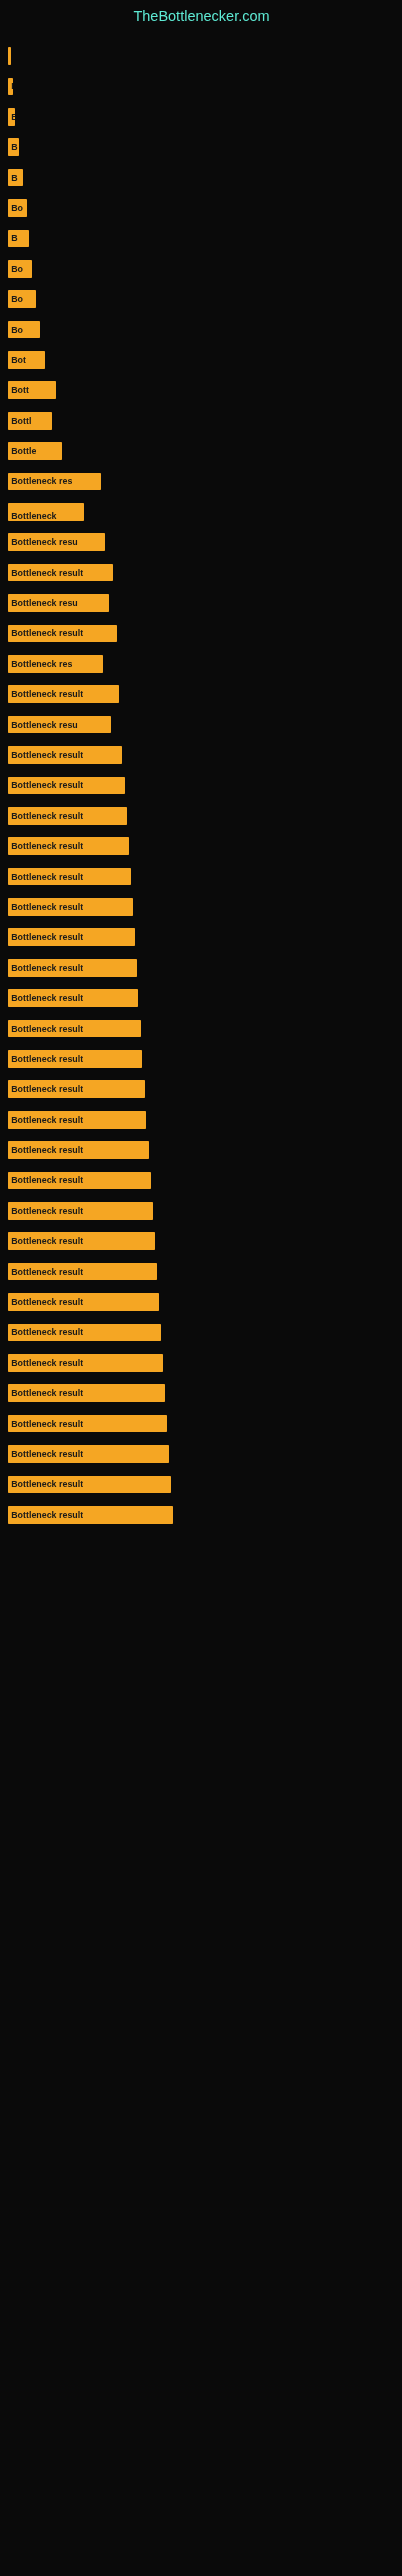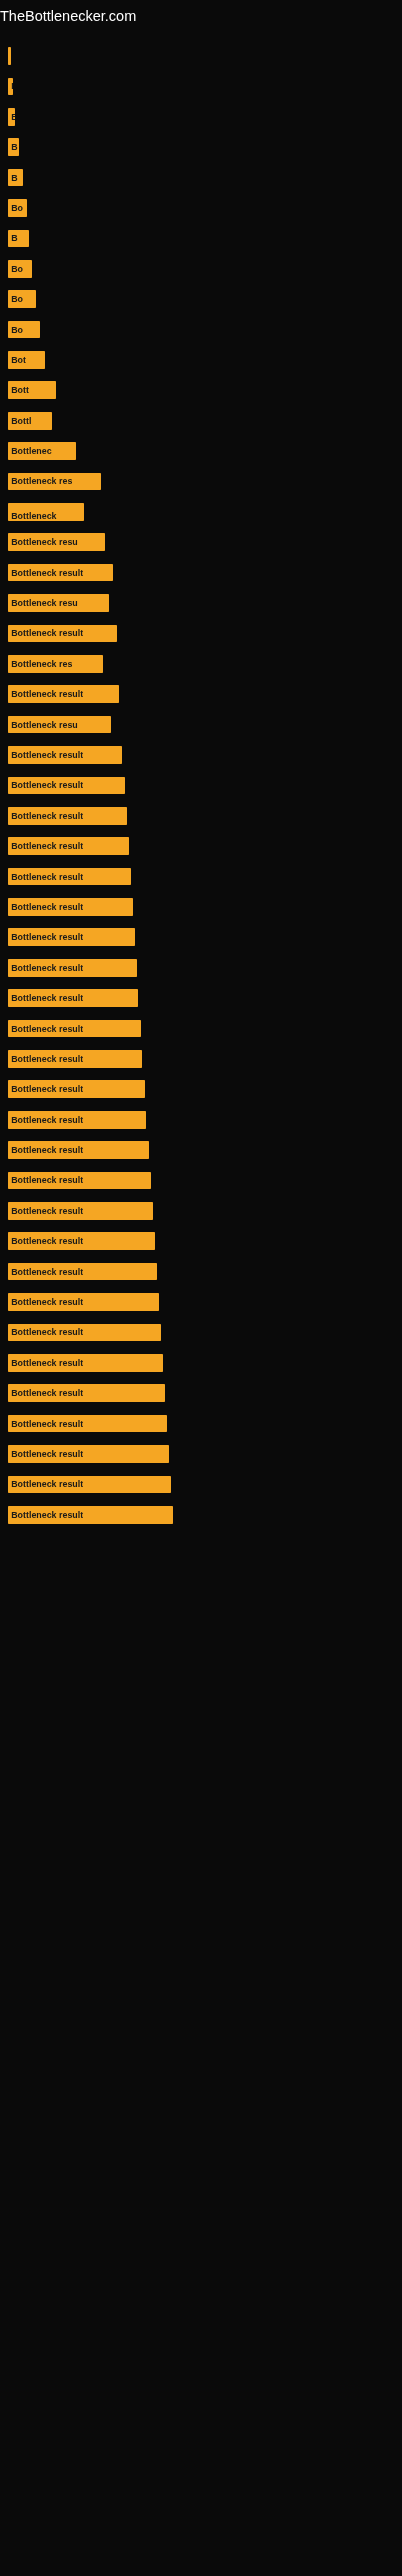--- a/index.html
+++ b/index.html
@@ -11,22 +11,23 @@
     body {
       background-color: #0a0a0a;
       width: 403px;
       min-height: 2576px;
       font-family: Arial, sans-serif;
       position: relative;
       overflow-x: hidden;
     }
 
     .site-title {
-      color: #ffffff;
+      color: #5eead4;
       font-size: 14.5px;
+      text-align: center;
       padding: 8px 0 4px 0;
       font-weight: normal;
     }
 
     .bars-container {
       padding: 16px 8px 8px 8px;
       display: flex;
       flex-direction: column;
       gap: 0px;
     }
@@ -121,22 +122,22 @@
       <div class="bar" style="width: 48px;">
         <span class="bar-label">Bott</span>
       </div>
     </div>
     <div class="bar-row">
       <div class="bar" style="width: 44px;">
         <span class="bar-label">Bottl</span>
       </div>
     </div>
     <div class="bar-row">
-      <div class="bar" style="width: 68px;">
-        <span class="bar-label">Bottlenec</span>
+      <div class="bar" style="width: 54px;">
+        <span class="bar-label">Bottle</span>
       </div>
     </div>
     <div class="bar-row">
       <div class="bar" style="width: 93px;">
         <span class="bar-label">Bottleneck res</span>
       </div>
     </div>
     <div class="bar-row">
       <div class="bar" style="width: 76px; align-items: flex-end;">
         <span class="bar-label">Bottleneck</span>

